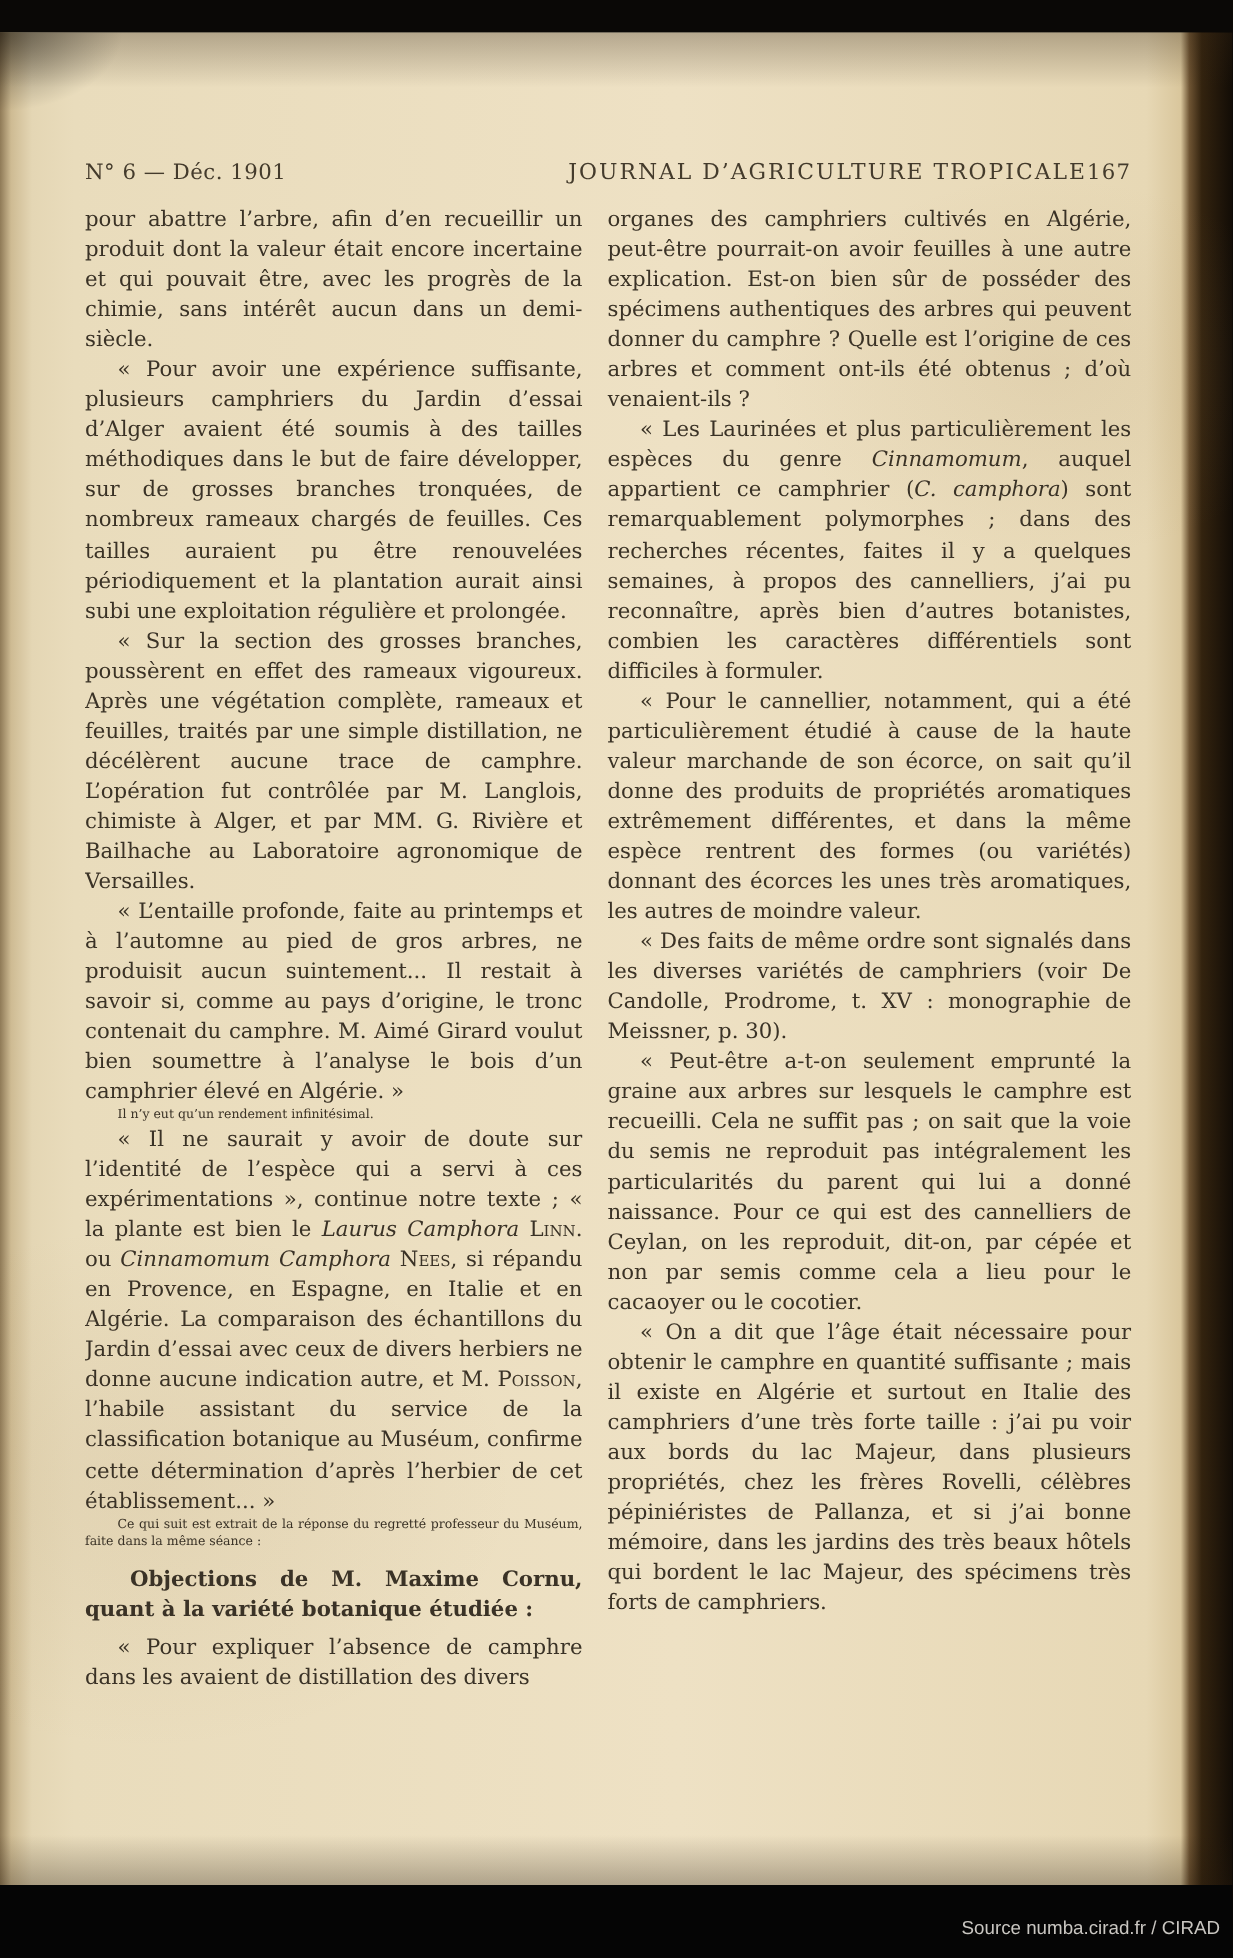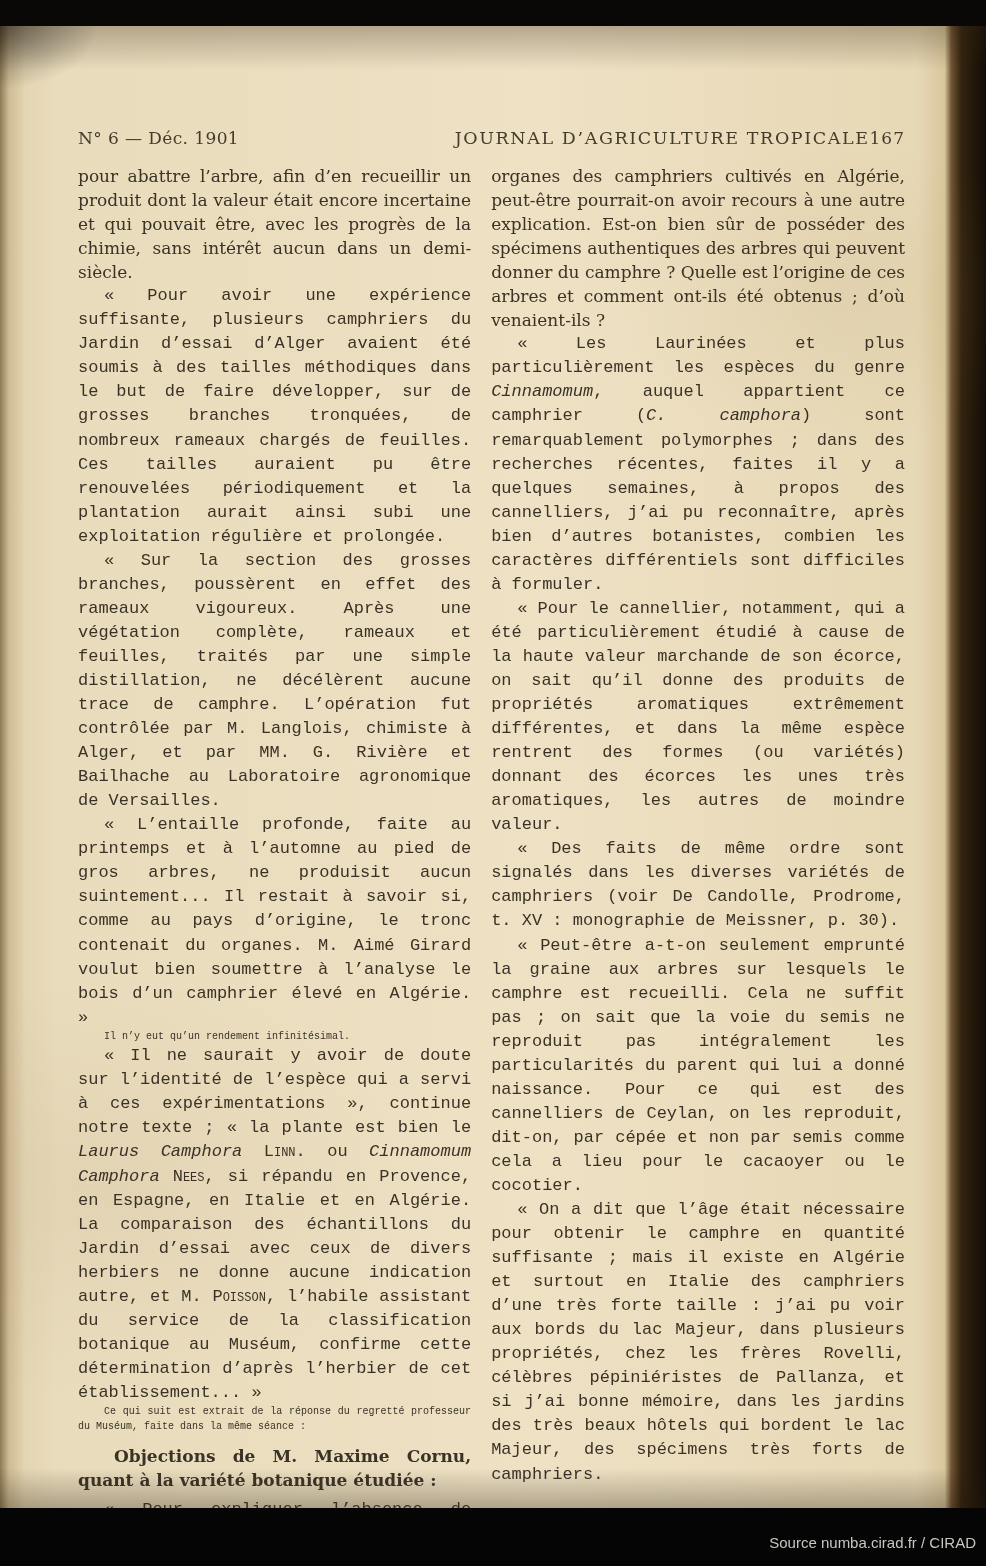--- a/index.html
+++ b/index.html
@@ -16,21 +16,20 @@
     position:absolute; left:0; right:0; top:26px; bottom:48px;
     overflow:hidden;
     background:
       radial-gradient(ellipse 320px 220px at 85% 18%, rgba(160,130,85,.10), transparent 70%),
       radial-gradient(ellipse 420px 300px at 12% 78%, rgba(150,120,80,.09), transparent 70%),
       linear-gradient(90deg,
         #8f7a57 0%, #cebb93 0.9%, #e4d6b4 2.6%, #e9dcbc 6%,
         #eee1c4 55%, #e7d8b5 93%, #d9c69c 95.8%,
         #6e5433 96.5%, #33230f 97.5%, #120c06 100%);
     color:#3a3226;
-    padding-left:10px;
   }
   .paper::before {
     content:''; position:absolute; inset:0; pointer-events:none;
     background:
       radial-gradient(140px 90px at 0% 0%, rgba(0,0,0,.45), transparent 70%),
       linear-gradient(180deg, rgba(50,35,18,.30), rgba(50,35,18,0) 44px),
       linear-gradient(0deg, rgba(35,24,12,.38), rgba(35,24,12,0) 50px);
   }
 
   .page-inner { position:relative; padding:102px 81px 0 68px; }
@@ -45,21 +44,21 @@
 
   .columns {
     display:flex; gap:20px; margin-top:16px;
     text-align:justify; font-size:17px; line-height:1.415;justify-content:center;
   }
   .col { overflow:hidden; }
   .col-left  { width:398px; }
   .col-right { width:419px; }
 
   .para { margin:0; text-align:justify; }
-  .para.indent { text-indent:26px;font-family:Liberation Mono, monospace; }
+  .para.indent { text-indent:26px; }
   .para.small { font-size:10px; line-height:1.46; }
   .para.heading { font-weight:bold; margin:10px 0 6px; text-indent:36px; }
   .it { font-style:italic;margin-top:44px; }
   .sc { font-variant:small-caps; }
 
   .watermark-bar {
     position:absolute; left:0; right:0; bottom:0; height:58px;
     background:#050505;
     display:flex; align-items:center; justify-content:flex-end;
     padding:10px 10px 0 0;
@@ -79,29 +78,29 @@
         <span class="issue">N° 6 — Déc. 1901</span>
         <span class="journal-title">JOURNAL D’AGRICULTURE TROPICALE</span>
         <span class="page-number">167</span>
       </div>
 
       <div class="columns">
         <div class="col col-left">
             <p class="para normal"><span>pour abattre l’arbre, afin d’en recueillir un produit dont la valeur était encore incertaine et qui pouvait être, avec les progrès de la chimie, sans intérêt aucun dans un demi-siècle.</span></p>
             <p class="para normal indent"><span>« Pour avoir une expérience suffisante, plusieurs camphriers du Jardin d’essai d’Alger avaient été soumis à des tailles méthodiques dans le but de faire développer, sur de grosses branches tronquées, de nombreux rameaux chargés de feuilles. Ces tailles auraient pu être renouvelées périodiquement et la plantation aurait ainsi subi une exploitation régulière et prolongée.</span></p>
             <p class="para normal indent"><span>« Sur la section des grosses branches, poussèrent en effet des rameaux vigoureux. Après une végétation complète, rameaux et feuilles, traités par une simple distillation, ne décélèrent aucune trace de camphre. L’opération fut contrôlée par M. Langlois, chimiste à Alger, et par MM. G. Rivière et Bailhache au Laboratoire agronomique de Versailles.</span></p>
-            <p class="para normal indent"><span>« L’entaille profonde, faite au printemps et à l’automne au pied de gros arbres, ne produisit aucun suintement... Il restait à savoir si, comme au pays d’origine, le tronc contenait du organes. M. Aimé Girard voulut bien soumettre à l’analyse le bois d’un camphrier élevé en Algérie. »</span></p>
+            <p class="para normal indent"><span>« L’entaille profonde, faite au printemps et à l’automne au pied de gros arbres, ne produisit aucun suintement... Il restait à savoir si, comme au pays d’origine, le tronc contenait du camphre. M. Aimé Girard voulut bien soumettre à l’analyse le bois d’un camphrier élevé en Algérie. »</span></p>
             <p class="para small indent"><span>Il n’y eut qu’un rendement infinitésimal.</span></p>
             <p class="para normal indent"><span>« Il ne saurait y avoir de doute sur l’identité de l’espèce qui a servi à ces expérimentations », continue notre texte ; « la plante est bien le </span><span class="it">Laurus Camphora</span><span> </span><span class="sc">Linn.</span><span> ou </span><span class="it">Cinnamomum Camphora</span><span> </span><span class="sc">Nees</span><span>, si répandu en Provence, en Espagne, en Italie et en Algérie. La comparaison des échantillons du Jardin d’essai avec ceux de divers herbiers ne donne aucune indication autre, et M. </span><span class="sc">Poisson</span><span>, l’habile assistant du service de la classification botanique au Muséum, confirme cette détermination d’après l’herbier de cet établissement... »</span></p>
             <p class="para small indent"><span>Ce qui suit est extrait de la réponse du regretté professeur du Muséum, faite dans la même séance :</span></p>
             <p class="para heading"><span>Objections de M. Maxime Cornu, quant à la variété botanique étudiée :</span></p>
             <p class="para normal indent"><span>« Pour expliquer l’absence de camphre dans les avaient de distillation des divers</span></p>
           </div>
         <div class="col col-right">
-            <p class="para normal"><span>organes des camphriers cultivés en Algérie, peut-être pourrait-on avoir recours à une autre explication. Est-on bien sûr de posséder des spécimens authentiques des arbres qui peuvent donner du camphre ? Quelle est l’origine de ces arbres et comment ont-ils été obtenus ; d’où venaient-ils ?</span></p>
+            <p class="para normal"><span>organes des camphriers cultivés en Algérie, peut-être pourrait-on avoir feuilles à une autre explication. Est-on bien sûr de posséder des spécimens authentiques des arbres qui peuvent donner du camphre ? Quelle est l’origine de ces arbres et comment ont-ils été obtenus ; d’où venaient-ils ?</span></p>
             <p class="para normal indent"><span>« Les Laurinées et plus particulièrement les espèces du genre </span><span class="it">Cinnamomum</span><span>, auquel appartient ce camphrier (</span><span class="it">C. camphora</span><span>) sont remarquablement polymorphes ; dans des recherches récentes, faites il y a quelques semaines, à propos des cannelliers, j’ai pu reconnaître, après bien d’autres botanistes, combien les caractères différentiels sont difficiles à formuler.</span></p>
             <p class="para normal indent"><span>« Pour le cannellier, notamment, qui a été particulièrement étudié à cause de la haute valeur marchande de son écorce, on sait qu’il donne des produits de propriétés aromatiques extrêmement différentes, et dans la même espèce rentrent des formes (ou variétés) donnant des écorces les unes très aromatiques, les autres de moindre valeur.</span></p>
             <p class="para normal indent"><span>« Des faits de même ordre sont signalés dans les diverses variétés de camphriers (voir De Candolle, Prodrome, t. XV : monographie de Meissner, p. 30).</span></p>
             <p class="para normal indent"><span>« Peut-être a-t-on seulement emprunté la graine aux arbres sur lesquels le camphre est recueilli. Cela ne suffit pas ; on sait que la voie du semis ne reproduit pas intégralement les particularités du parent qui lui a donné naissance. Pour ce qui est des cannelliers de Ceylan, on les reproduit, dit-on, par cépée et non par semis comme cela a lieu pour le cacaoyer ou le cocotier.</span></p>
             <p class="para normal indent"><span>« On a dit que l’âge était nécessaire pour obtenir le camphre en quantité suffisante ; mais il existe en Algérie et surtout en Italie des camphriers d’une très forte taille : j’ai pu voir aux bords du lac Majeur, dans plusieurs propriétés, chez les frères Rovelli, célèbres pépiniéristes de Pallanza, et si j’ai bonne mémoire, dans les jardins des très beaux hôtels qui bordent le lac Majeur, des spécimens très forts de camphriers.</span></p>
           </div>
       </div>
 
     </div>
   </div>

